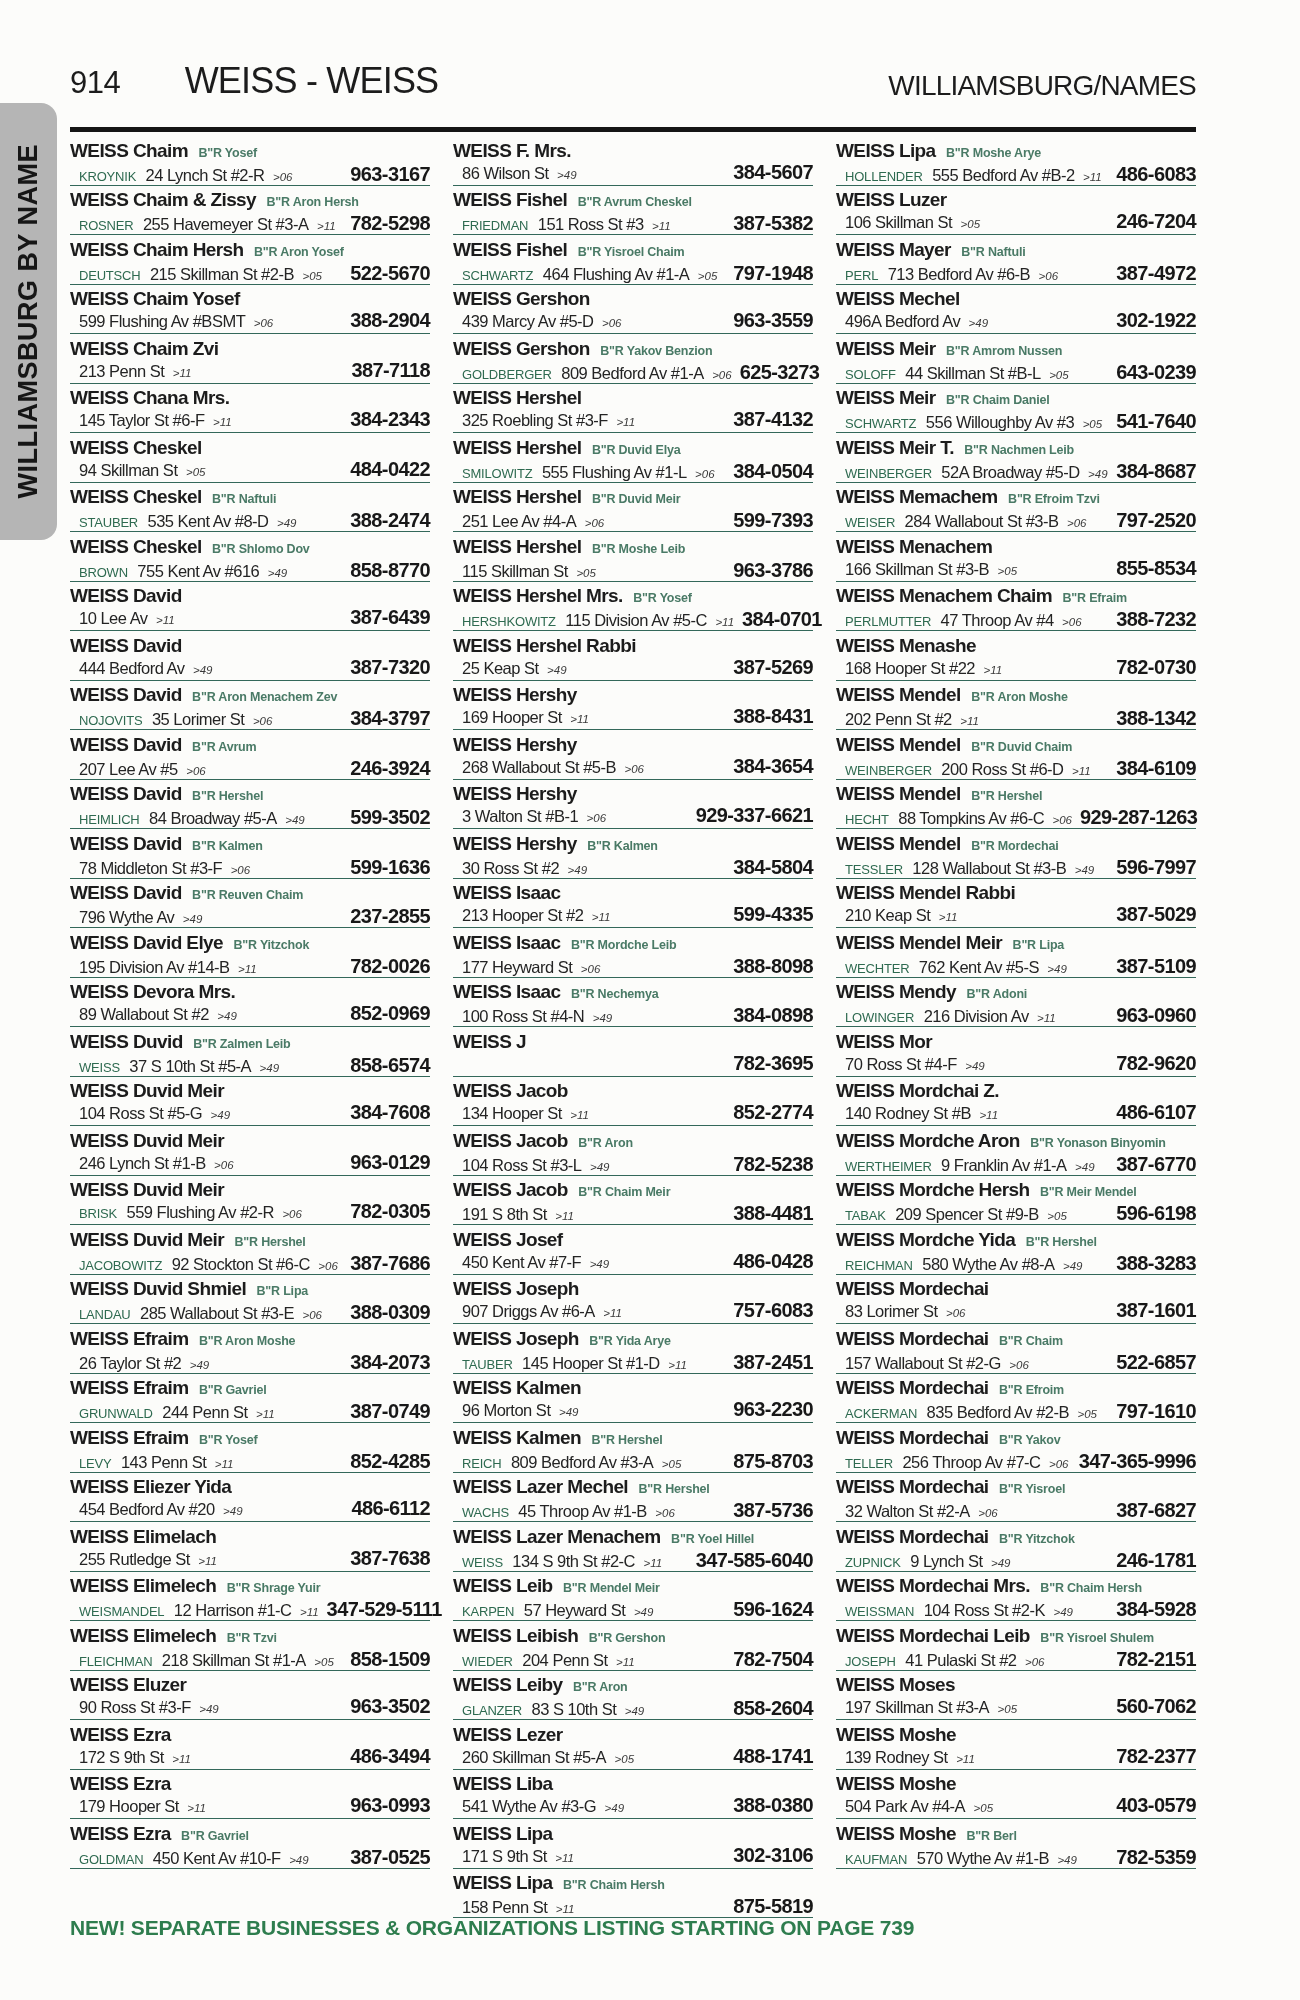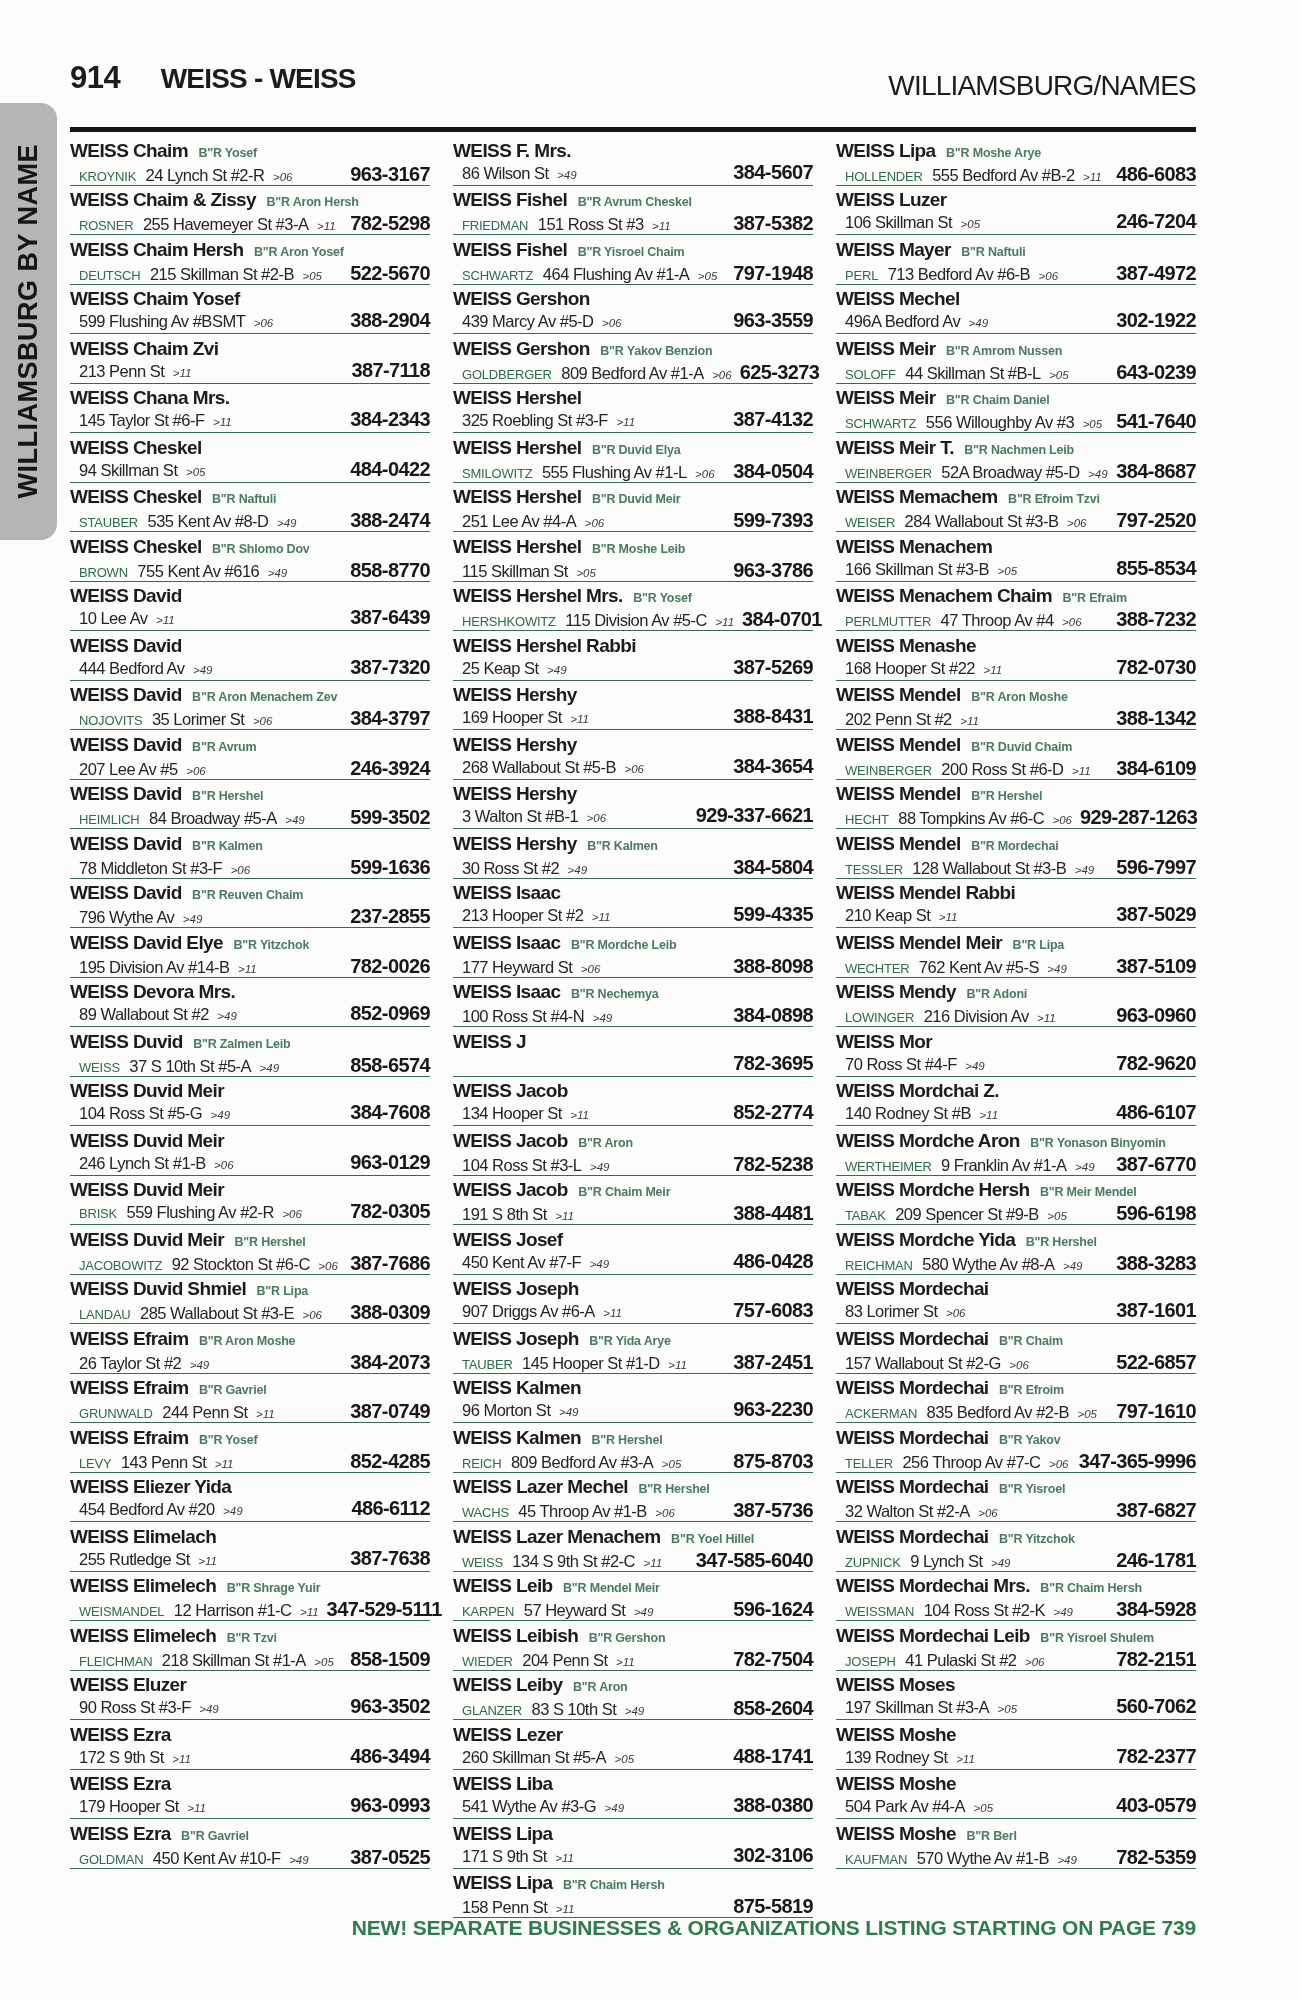--- a/index.html
+++ b/index.html
@@ -20,22 +20,22 @@
     display:flex;align-items:center;justify-content:center;
   }
   .side-tab span{
     writing-mode:vertical-rl;transform:rotate(180deg);
     font-weight:700;font-size:27px;letter-spacing:0.5px;
     color:#161616;white-space:nowrap;
   }
 
   
   .hdr{position:absolute;left:70px;right:104px;top:60px;height:42px;}
-  .pagenum{font-size:31px;font-weight:700;color:var(--ink,#1c1c1c);letter-spacing:-0.5px;}
-  .range{font-size:28px;font-weight:700;color:var(--ink,#1c1c1c);margin-left:36px;letter-spacing:-0.8px;}
+  .pagenum{font-size:31px;font-weight:400;color:var(--ink,#1c1c1c);letter-spacing:-0.5px;}
+  .range{font-size:36px;font-weight:400;color:var(--ink,#1c1c1c);margin-left:60px;letter-spacing:-0.8px;}
   .section{position:absolute;right:0;top:10px;font-size:28px;font-weight:400;color:var(--ink,#1c1c1c);letter-spacing:-0.8px;}
   .hdr-rule{position:absolute;left:70px;right:104px;top:127px;height:5px;background:#151515;}
 
   
   .cols{
     position:absolute;left:70px;top:136px;width:1126px;
     display:grid;grid-template-columns:360px 360px 360px;column-gap:23px;
   }
   .col{display:block;}
   .entry{
@@ -48,21 +48,21 @@
   .sfx{font-size:12.5px;font-weight:600;color:var(--green-suffix,#4a7a66);margin-left:6px;letter-spacing:-0.2px;}
   .line2{display:flex;justify-content:space-between;align-items:baseline;line-height:20px;padding-left:9px;white-space:nowrap;}
   .addr{white-space:nowrap;}
   .pfx{font-weight:400;font-size:13px;color:var(--green-prefix,#2e6a50);margin-right:5px;letter-spacing:-0.2px;}
   .street{font-size:16.5px;color:#242424;letter-spacing:-0.5px;}
   .zone{font-size:11.5px;font-style:italic;color:#3a3a3a;margin-left:4px;}
   .phone{font-weight:700;font-size:20px;color:#181818;letter-spacing:-0.6px;margin-left:8px;}
 
   
   .foot{
-    position:absolute;left:70px;right:104px;top:1916px;text-align:right;
+    position:absolute;left:70px;right:104px;top:1916px;text-align:left;
     font-size:21px;font-weight:700;color:var(--footer-green,#2e7d4e);letter-spacing:-0.2px;
   }
 </style>
 </head>
 <body>
 
 <div class="page">
 
   <aside class="side-tab">
     <span>WILLIAMSBURG BY NAME</span>

